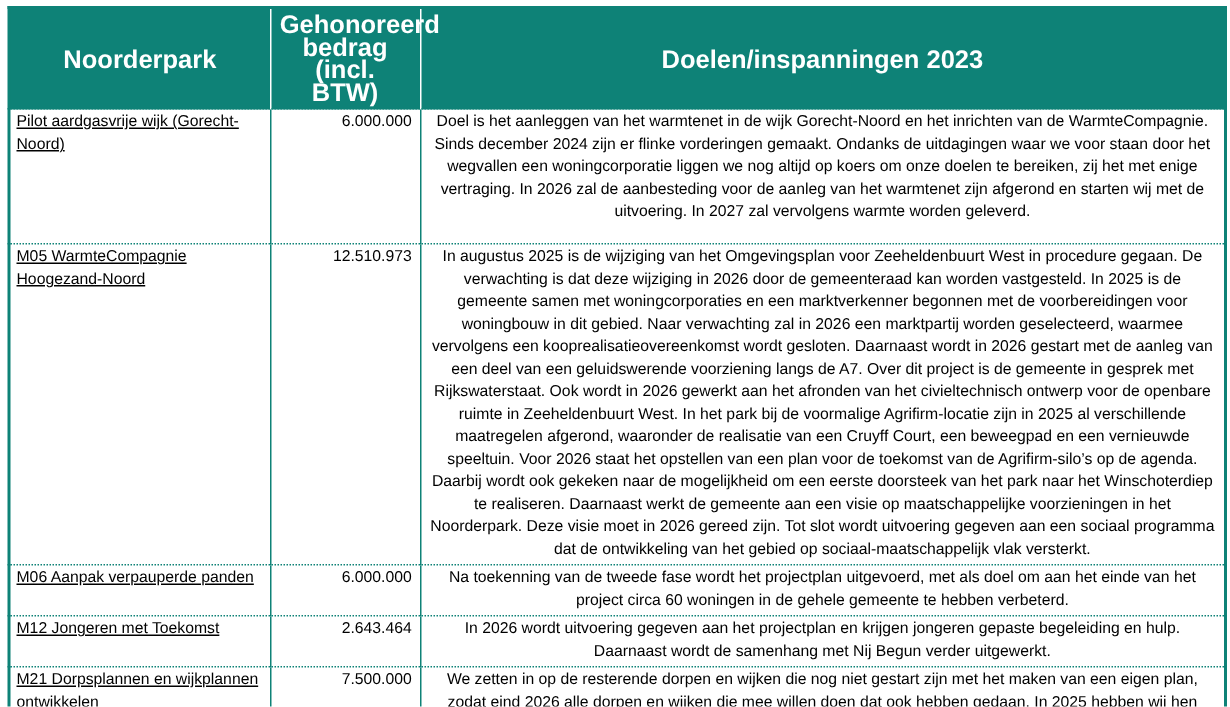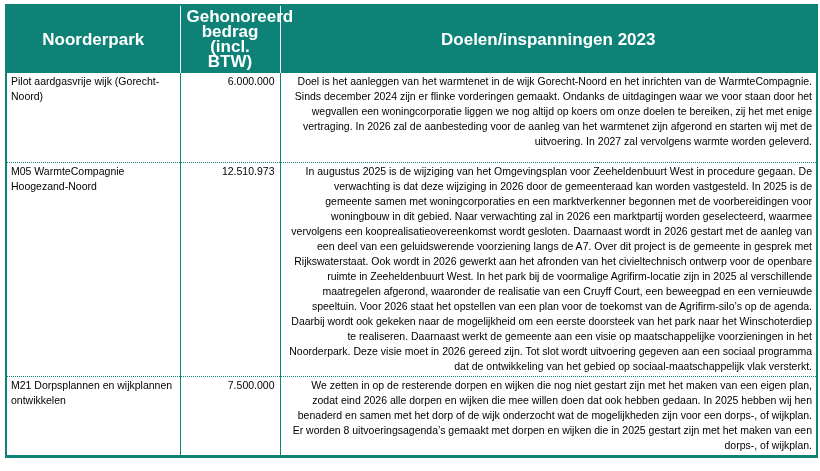--- a/index.html
+++ b/index.html
@@ -43,25 +43,25 @@
 
   tbody td {
     vertical-align: top;
     font-size: 10.5px;
     line-height: 15px;
     padding: 1px 4px 2px 4px;
     border-top: 1px dotted var(--accent);
     border-left: 1px solid var(--accent);
     overflow: hidden;
   }
-  tbody td:first-child { border-left: none; }
+  tbody td:first-child { border-left: none; text-decoration: underline; }
 
   td.cell-project { text-align: left; }
   td.cell-amount  { text-align: right; padding-right: 5px; margin-left: 30px; }
-  td.cell-doelen  { text-align: right; }
+  td.cell-doelen  { text-align: center; }
 
   tr.r0 td { height: 90px; }
   tr.r1 td { height: 197px; }
   tr.r2 td { height: 32px; }
   tr.r3 td { height: 31px; }
   tr.r4 td { height: 65px; }
 </style>
 </head>
 <body>
 
@@ -83,20 +83,30 @@
       <tr class="r0">
         <td class="cell-project">Pilot aardgasvrije wijk (Gorecht-Noord)</td>
         <td class="cell-amount">6.000.000</td>
         <td class="cell-doelen">Doel is het aanleggen van het warmtenet in de wijk Gorecht-Noord en het inrichten van de WarmteCompagnie. Sinds december 2024 zijn er flinke vorderingen gemaakt. Ondanks de uitdagingen waar we voor staan door het wegvallen een woningcorporatie liggen we nog altijd op koers om onze doelen te bereiken, zij het met enige vertraging. In 2026 zal de aanbesteding voor de aanleg van het warmtenet zijn afgerond en starten wij met de uitvoering. In 2027 zal vervolgens warmte worden geleverd.</td>
       </tr>
       <tr class="r1">
         <td class="cell-project">M05 WarmteCompagnie Hoogezand-Noord</td>
         <td class="cell-amount">12.510.973</td>
         <td class="cell-doelen">In augustus 2025 is de wijziging van het Omgevingsplan voor Zeeheldenbuurt West in procedure gegaan. De verwachting is dat deze wijziging in 2026 door de gemeenteraad kan worden vastgesteld. In 2025 is de gemeente samen met woningcorporaties en een marktverkenner begonnen met de voorbereidingen voor woningbouw in dit gebied. Naar verwachting zal in 2026 een marktpartij worden geselecteerd, waarmee vervolgens een kooprealisatieovereenkomst wordt gesloten. Daarnaast wordt in 2026 gestart met de aanleg van een deel van een geluidswerende voorziening langs de A7. Over dit project is de gemeente in gesprek met Rijkswaterstaat. Ook wordt in 2026 gewerkt aan het afronden van het civieltechnisch ontwerp voor de openbare ruimte in Zeeheldenbuurt West. In het park bij de voormalige Agrifirm-locatie zijn in 2025 al verschillende maatregelen afgerond, waaronder de realisatie van een Cruyff Court, een beweegpad en een vernieuwde speeltuin. Voor 2026 staat het opstellen van een plan voor de toekomst van de Agrifirm-silo’s op de agenda. Daarbij wordt ook gekeken naar de mogelijkheid om een eerste doorsteek van het park naar het Winschoterdiep te realiseren. Daarnaast werkt de gemeente aan een visie op maatschappelijke voorzieningen in het Noorderpark. Deze visie moet in 2026 gereed zijn. Tot slot wordt uitvoering gegeven aan een sociaal programma dat de ontwikkeling van het gebied op sociaal-maatschappelijk vlak versterkt.</td>
       </tr>
+      <tr class="r2">
+        <td class="cell-project">M06 Aanpak verpauperde panden</td>
+        <td class="cell-amount">6.000.000</td>
+        <td class="cell-doelen">Na toekenning van de tweede fase wordt het projectplan uitgevoerd, met als doel om aan het einde van het project circa 60 woningen in de gehele gemeente te hebben verbeterd.</td>
+      </tr>
+      <tr class="r3">
+        <td class="cell-project">M12 Jongeren met Toekomst</td>
+        <td class="cell-amount">2.643.464</td>
+        <td class="cell-doelen">In 2026 wordt uitvoering gegeven aan het projectplan en krijgen jongeren gepaste begeleiding en hulp. Daarnaast wordt de samenhang met Nij Begun verder uitgewerkt.</td>
+      </tr>
       <tr class="r4">
         <td class="cell-project">M21 Dorpsplannen en wijkplannen ontwikkelen</td>
         <td class="cell-amount">7.500.000</td>
         <td class="cell-doelen">We zetten in op de resterende dorpen en wijken die nog niet gestart zijn met het maken van een eigen plan, zodat eind 2026 alle dorpen en wijken die mee willen doen dat ook hebben gedaan. In 2025 hebben wij hen benaderd en samen met het dorp of de wijk onderzocht wat de mogelijkheden zijn voor een dorps-, of wijkplan. Er worden 8 uitvoeringsagenda’s gemaakt met dorpen en wijken die in 2025 gestart zijn met het maken van een dorps-, of wijkplan.</td>
       </tr>
     </tbody>
   </table>
 </div>
 
 </body></html>

